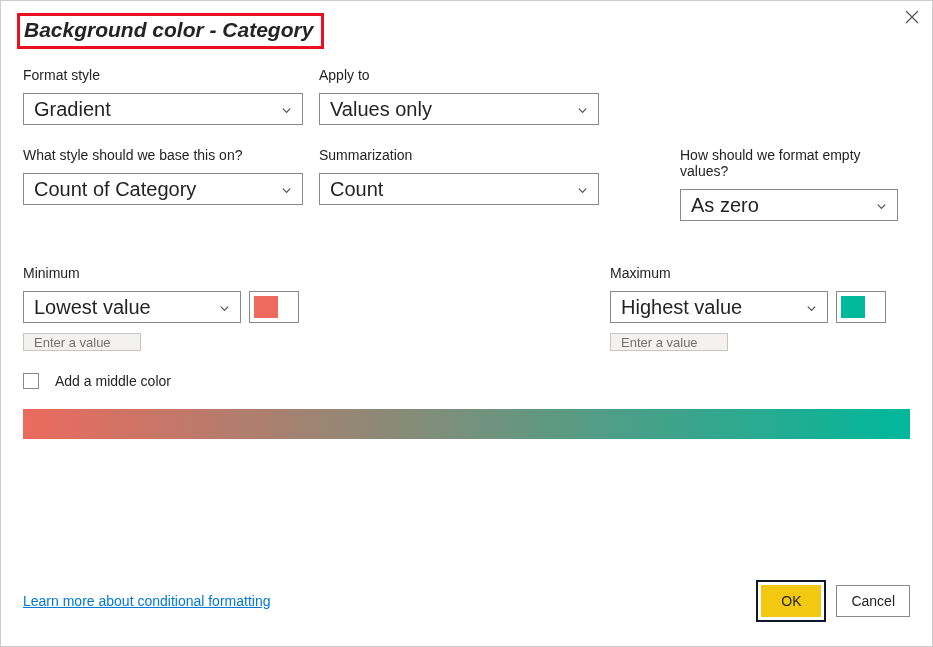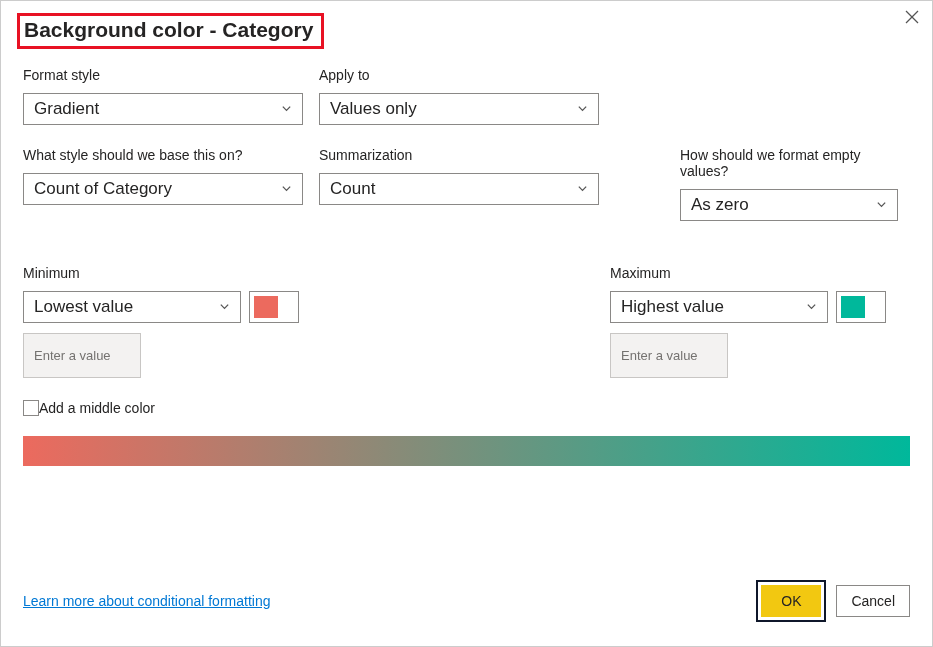--- a/index.html
+++ b/index.html
@@ -32,20 +32,21 @@
   .title-wrap {
     display: inline-block;
     margin: 12px 0 0 16px;
     border: 3px solid #e81123;
     padding: 2px 8px 4px 4px;
   }
   .title {
     font-size: 21px;
     font-weight: 600;
     color: #252424;
+    font-style: italic;
   }
   .body {
     padding: 18px 22px 0 22px;
   }
   .row {
     display: flex;
     gap: 16px;
     margin-bottom: 22px;
   }
   .col { flex: 0 0 auto; }
@@ -59,21 +60,21 @@
   }
   .select {
     height: 32px;
     border: 1px solid #8a8886;
     background: #fff;
     display: flex;
     align-items: center;
     justify-content: space-between;
     padding: 0 10px;
     cursor: default;
-    font-size: 17px;
+    font-size: 20px;
     color: #252424;
   }
   .select.narrow { width: 218px; }
   .select .chev svg { width: 11px; height: 11px; stroke: #555; stroke-width: 1.4; fill: none; }
   .minmax-block {
     display: flex;
     flex-direction: column;
   }
   .select-row { display: flex; align-items: center; gap: 8px; }
   .color-picker {
@@ -91,33 +92,33 @@
   .color-picker .chev-box {
     width: 18px;
     display: flex;
     align-items: center;
     justify-content: center;
     height: 100%;
   }
   .value-input {
     margin-top: 10px;
     width: 118px;
-    height: 45px;
+    height: 18px;
     border: 1px solid #c8c6c4;
     background: #f3f2f1;
     padding: 0 10px;
     font-size: 13px;
     color: #605e5c;
     font-family: inherit;
   }
   .value-input::placeholder { color: #747270; }
   .checkbox-row {
     display: flex;
     align-items: center;
-    gap: 0;
+    gap: 16px;
     margin-top: 4px;
     margin-bottom: 20px;
     cursor: default;
   }
   .chk {
     width: 16px;
     height: 16px;
     border: 1px solid #8a8886;
     background: #fff;
   }

